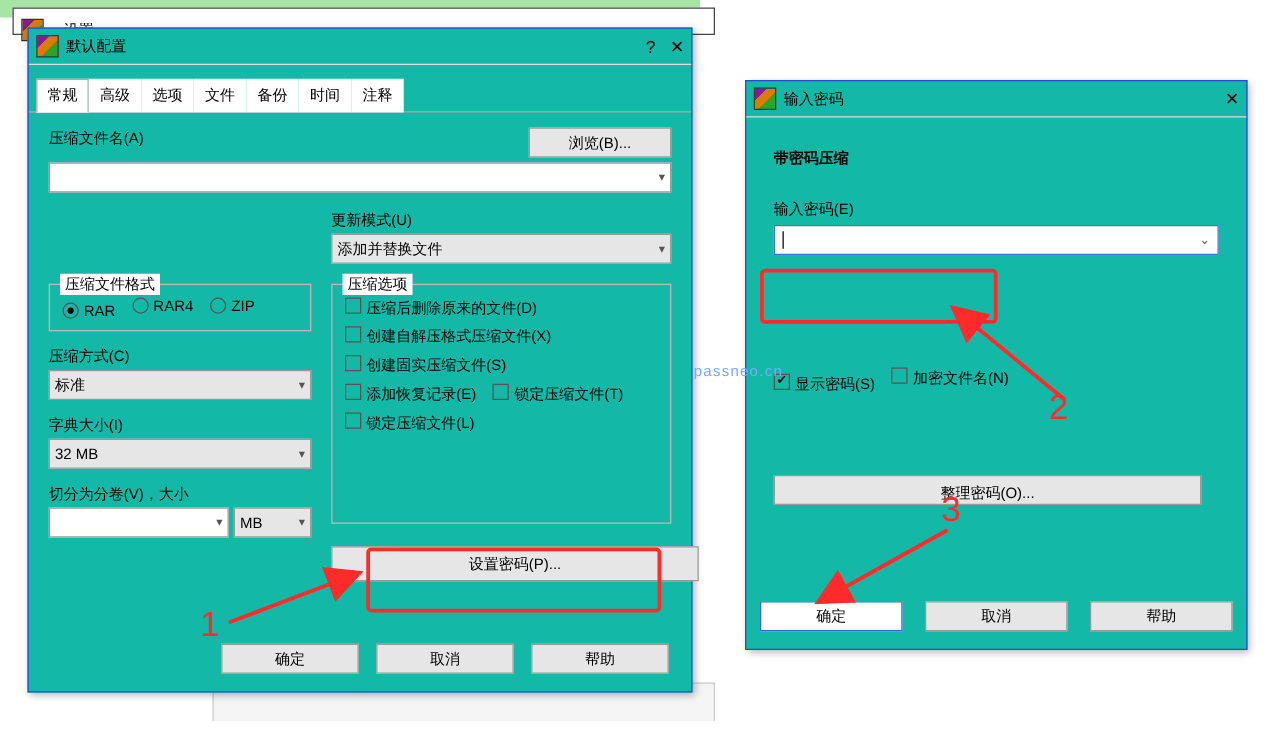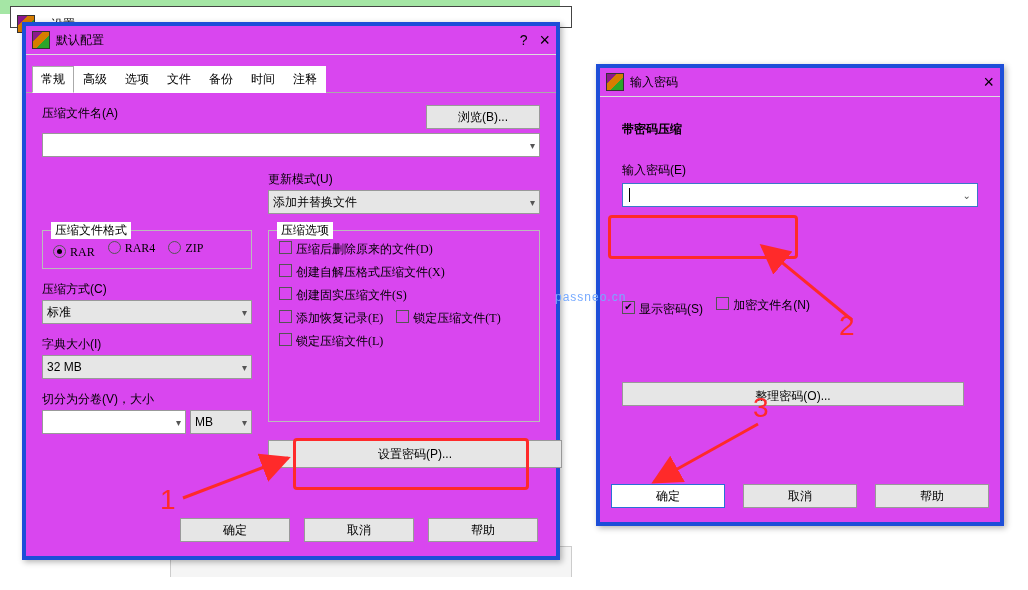--- a/index.html
+++ b/index.html
@@ -3,41 +3,41 @@
 <meta charset="utf-8">
 <style>
   html,body{margin:0;padding:0;font-family:"Microsoft YaHei","Segoe UI",sans-serif;font-size:12px;background:#fff;color:#000;}
   .stage{position:relative;width:1028px;height:590px;overflow:hidden;}
   
   .bg-top{position:absolute;left:0;top:0;width:560px;height:14px;background:#a5e6a5;}
   .bg-set{position:absolute;left:10px;top:6px;width:560px;height:20px;background:#fff;border:1px solid #444;}
   .bg-set-title{display:flex;align-items:center;gap:16px;padding:8px 6px;font-size:12px;}
   .bg-bottom{position:absolute;left:170px;top:546px;width:400px;height:30px;background:#f5f5f5;border-top:1px solid #ccc;border-left:1px solid #ccc;border-right:1px solid #ccc;}
   
-  .window{position:absolute;background:#d946ef;border:4px solid #1d4ed8;box-shadow:2px 2px 6px rgba(0,0,0,0.3);}
+  .window{position:absolute;background:#14b8a6;border:1px solid #1d4ed8;box-shadow:2px 2px 6px rgba(0,0,0,0.3);}
   .titlebar{display:flex;align-items:center;justify-content:space-between;height:28px;padding:0 6px;border-bottom:1px solid #ddd;}
   .titlebar-left{display:flex;align-items:center;gap:6px;}
   .app-icon{width:16px;height:16px;background:linear-gradient(135deg,#8b1a8b 0 30%,#d77d00 30% 60%,#2aa52a 60% 100%);border:1px solid #333;}
   .title-text{font-size:12px;}
   .titlebar-right{display:flex;align-items:center;gap:12px;}
   .help-btn,.close-btn{font-size:14px;line-height:14px;cursor:default;}
   .close-btn{font-size:18px;}
   
   .win-main{left:22px;top:22px;width:530px;height:530px;}
   .tabs{display:flex;border-bottom:1px solid #aaa;padding:10px 6px 0 6px;}
   .tab{padding:4px 8px;border:1px solid transparent;border-bottom:none;margin-right:0;position:relative;top:1px;background:#fff;}
   .tab.active{border-color:#aaa;border-bottom:1px solid #fff;}
   .content{padding:12px 16px 0 16px;}
   .label{margin-bottom:2px;}
   .combo{height:22px;border:1px solid #999;background:#e6e6e6;display:flex;align-items:center;justify-content:space-between;padding:0 4px;}
   .combo-plain{background:#fff;}
   .combo .chev{font-size:10px;color:#555;}
   .btn{height:22px;padding:0 10px;border:1px solid #999;background:#e6e6e6;display:inline-flex;align-items:center;justify-content:center;}
   .btn-wide{min-width:92px;}
-  .group{border:1px solid #bbb;padding:10px 10px 8px 10px;position:relative;margin-top:6px;font-family:Liberation Serif, serif;}
+  .group{border:1px solid #bbb;padding:10px 10px 8px 10px;position:relative;margin-top:6px;}
   .group-title{position:absolute;top:-9px;left:8px;background:#fff;padding:0 4px;font-size:12px;}
   .radio,.check{display:inline-flex;gap:4px;margin-right:10px;}
   .radio-dot{width:11px;height:11px;border:1px solid #555;border-radius:50%;display:inline-flex;align-items:center;justify-content:center;}
   .radio-dot.on::after{content:"";width:5px;height:5px;background:#000;border-radius:50%;}
   .check-box{width:11px;height:11px;border:1px solid #555;display:inline-flex;align-items:center;justify-content:center;}
   .check-box.on::after{content:"✔";font-size:10px;line-height:10px;}
   .two-col{display:flex;gap:16px;}
   .left-col{width:210px;}
   .right-col{flex:1;}
   .stack>*{margin-bottom:12px;}

